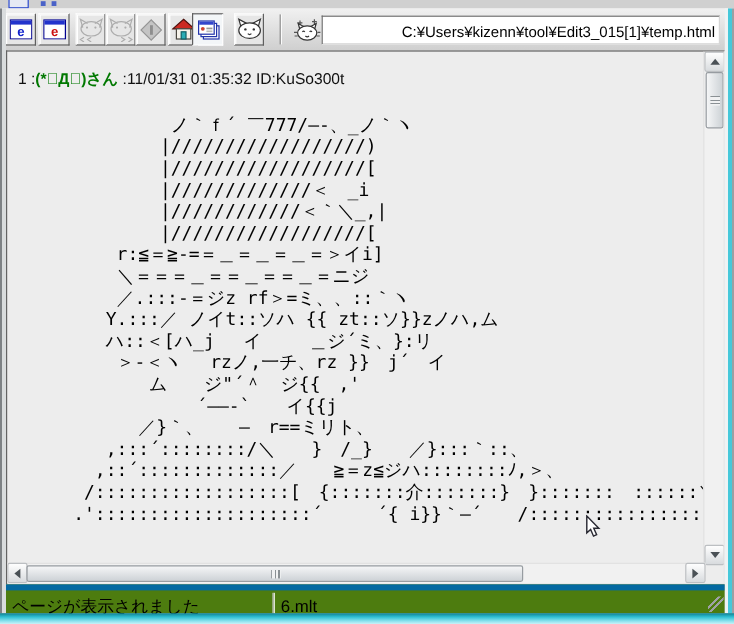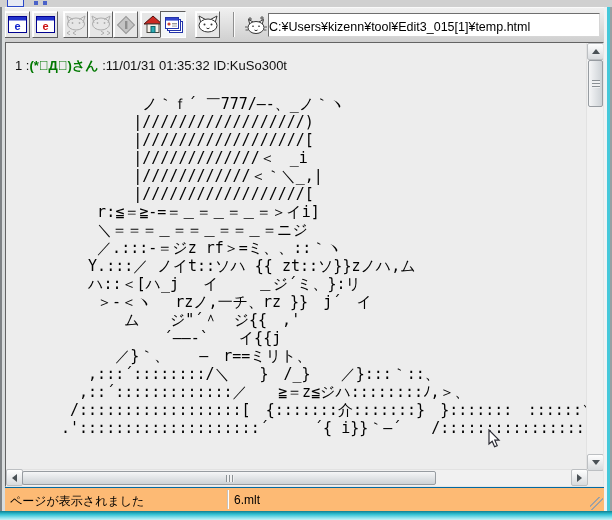--- a/index.html
+++ b/index.html
@@ -16,21 +16,21 @@
              background:linear-gradient(#f0f0f0,#cfcfcf); border-top:1px solid #fafafa; }
   .tbtn { position:absolute; top:3px; width:26px; height:27px; background:#e6e6e6;
           border:1px solid; border-color:#fdfdfd #5f5f5f #5f5f5f #fdfdfd;
           box-shadow:inset 1px 1px 0 #ffffff;
           display:flex; align-items:center; justify-content:center; }
   .tbtn.pressed { border-color:#5f5f5f #fdfdfd #fdfdfd #5f5f5f; box-shadow:none; background:#f3f6f8; }
   .tsep { position:absolute; top:4px; width:2px; height:25px; border-left:1px solid #8f8f8f; border-right:1px solid #fbfbfb; }
   .throbber-box { position:absolute; top:4px; width:25px; height:26px; display:flex; align-items:center; justify-content:center; }
   #address-bar { position:absolute; left:268px; top:5px; width:332px; height:24px; background:#ffffff;
                  border:1px solid; border-color:#6f6f6f #d6d6d6 #d6d6d6 #6f6f6f;
-                 font-size:12.5px; color:#000; padding:3px 3px 0 0; font-family:"Liberation Sans",sans-serif; }
+                 font-size:12.5px; color:#000; padding:3px 3px 0 8px; font-family:"Liberation Sans",sans-serif;text-align:right; }
 
   
   #content { position:absolute; left:5px; top:42px; width:599px; height:445px; background:#ededed;
              border:1px solid; border-color:#636363 #e6e6e6 #e6e6e6 #636363; overflow:hidden; }
   #post-header { position:absolute; left:9px; top:14px; font-size:13px; color:#101010; white-space:pre; }
   #post-header .name { font-weight:bold; }
   #ascii-art { position:absolute; left:55px; top:52px; font-family:"DejaVu Sans Mono",monospace;
                font-size:15px; line-height:18px; white-space:pre; color:#000; }
 
   
@@ -49,22 +49,22 @@
   #vthumb { position:absolute; left:1px; top:17px; width:15px; height:47px;
             background:linear-gradient(90deg,#f5f6f7,#cdd2d6); border:1px solid #979ca1; border-radius:2px; }
   #vthumb .grip { position:absolute; left:3px; top:19px; width:8px; height:8px;
             background:repeating-linear-gradient(#8a9094 0 1px,#f0f1f2 1px 3px); }
   #hthumb { position:absolute; left:16px; top:1px; width:414px; height:14px;
             background:linear-gradient(#f5f6f7,#cdd2d6); border:1px solid #979ca1; border-radius:2px; }
   #hthumb .grip { position:absolute; left:203px; top:3px; width:8px; height:7px;
             background:repeating-linear-gradient(90deg,#8a9094 0 1px,#f0f1f2 1px 3px); }
 
   
-  #statusbar { position:absolute; left:5px; top:487px; width:599px; height:24px; background:#fdba74;
-               border-top:1px solid #0369a1; font-size:12px; color:#000; }
+  #statusbar { position:absolute; left:5px; top:487px; width:599px; height:24px; background:#4d7c0f;
+               border-top:5px solid #0369a1; font-size:14px; color:#000; }
   #status-message { position:absolute; left:5px; top:5px; white-space:pre; }
   .status-sep { position:absolute; top:2px; width:2px; height:19px; border-left:1px solid #c3c3c3; border-right:1px solid #ffffff; }
   #status-file { position:absolute; left:229px; top:5px; white-space:pre; }
   #resize-grip { position:absolute; right:1px; bottom:1px; width:13px; height:13px;
      background:
        linear-gradient(135deg, transparent 0 6px, #9ea1a4 6px 7.5px, transparent 7.5px 9.5px, #9ea1a4 9.5px 11px, transparent 11px);
   }
 
   
   #left-edge  { position:absolute; left:0; top:7px; width:5px; height:504px;

